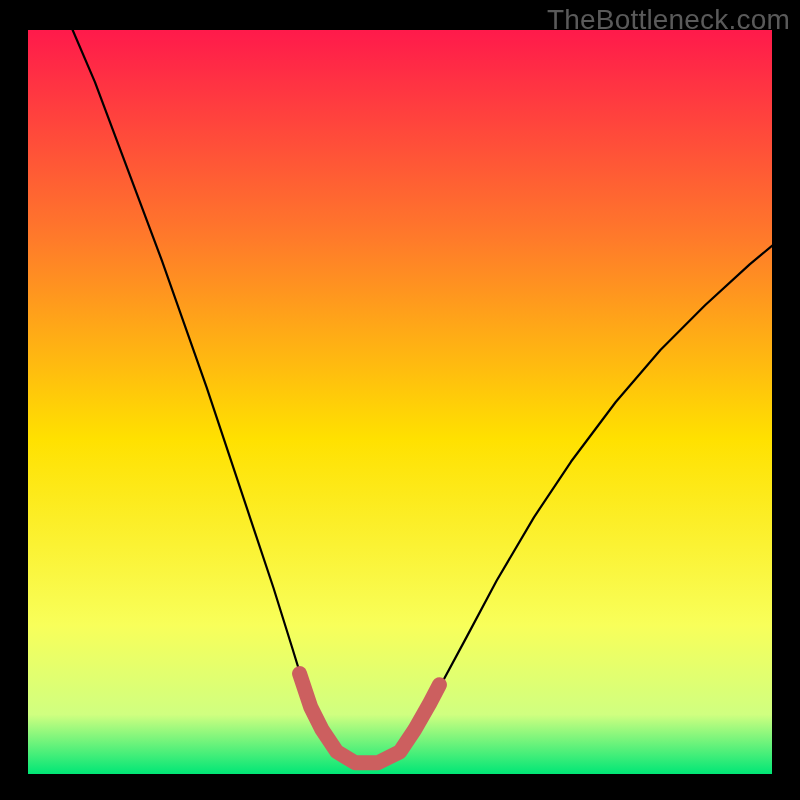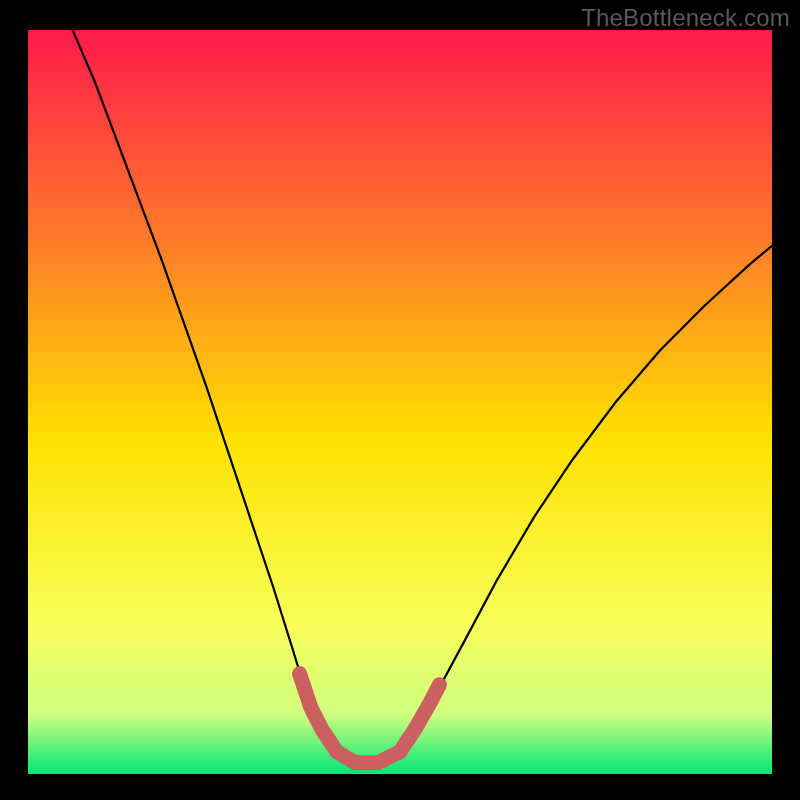--- a/index.html
+++ b/index.html
@@ -15,21 +15,21 @@
     position: relative;
     width: 800px;
     height: 800px;
     background: #000;
   }
   .watermark {
     position: absolute;
     top: 4px;
     right: 10px;
     color: #5a5a5a;
-    font-size: 24px;
+    font-size: 28px;
     font-weight: 400;
     letter-spacing: 0.2px;
     z-index: 5;
   }
   .plot-area {
     position: absolute;
     left: 28px;
     top: 30px;
     width: 744px;
     height: 744px;

